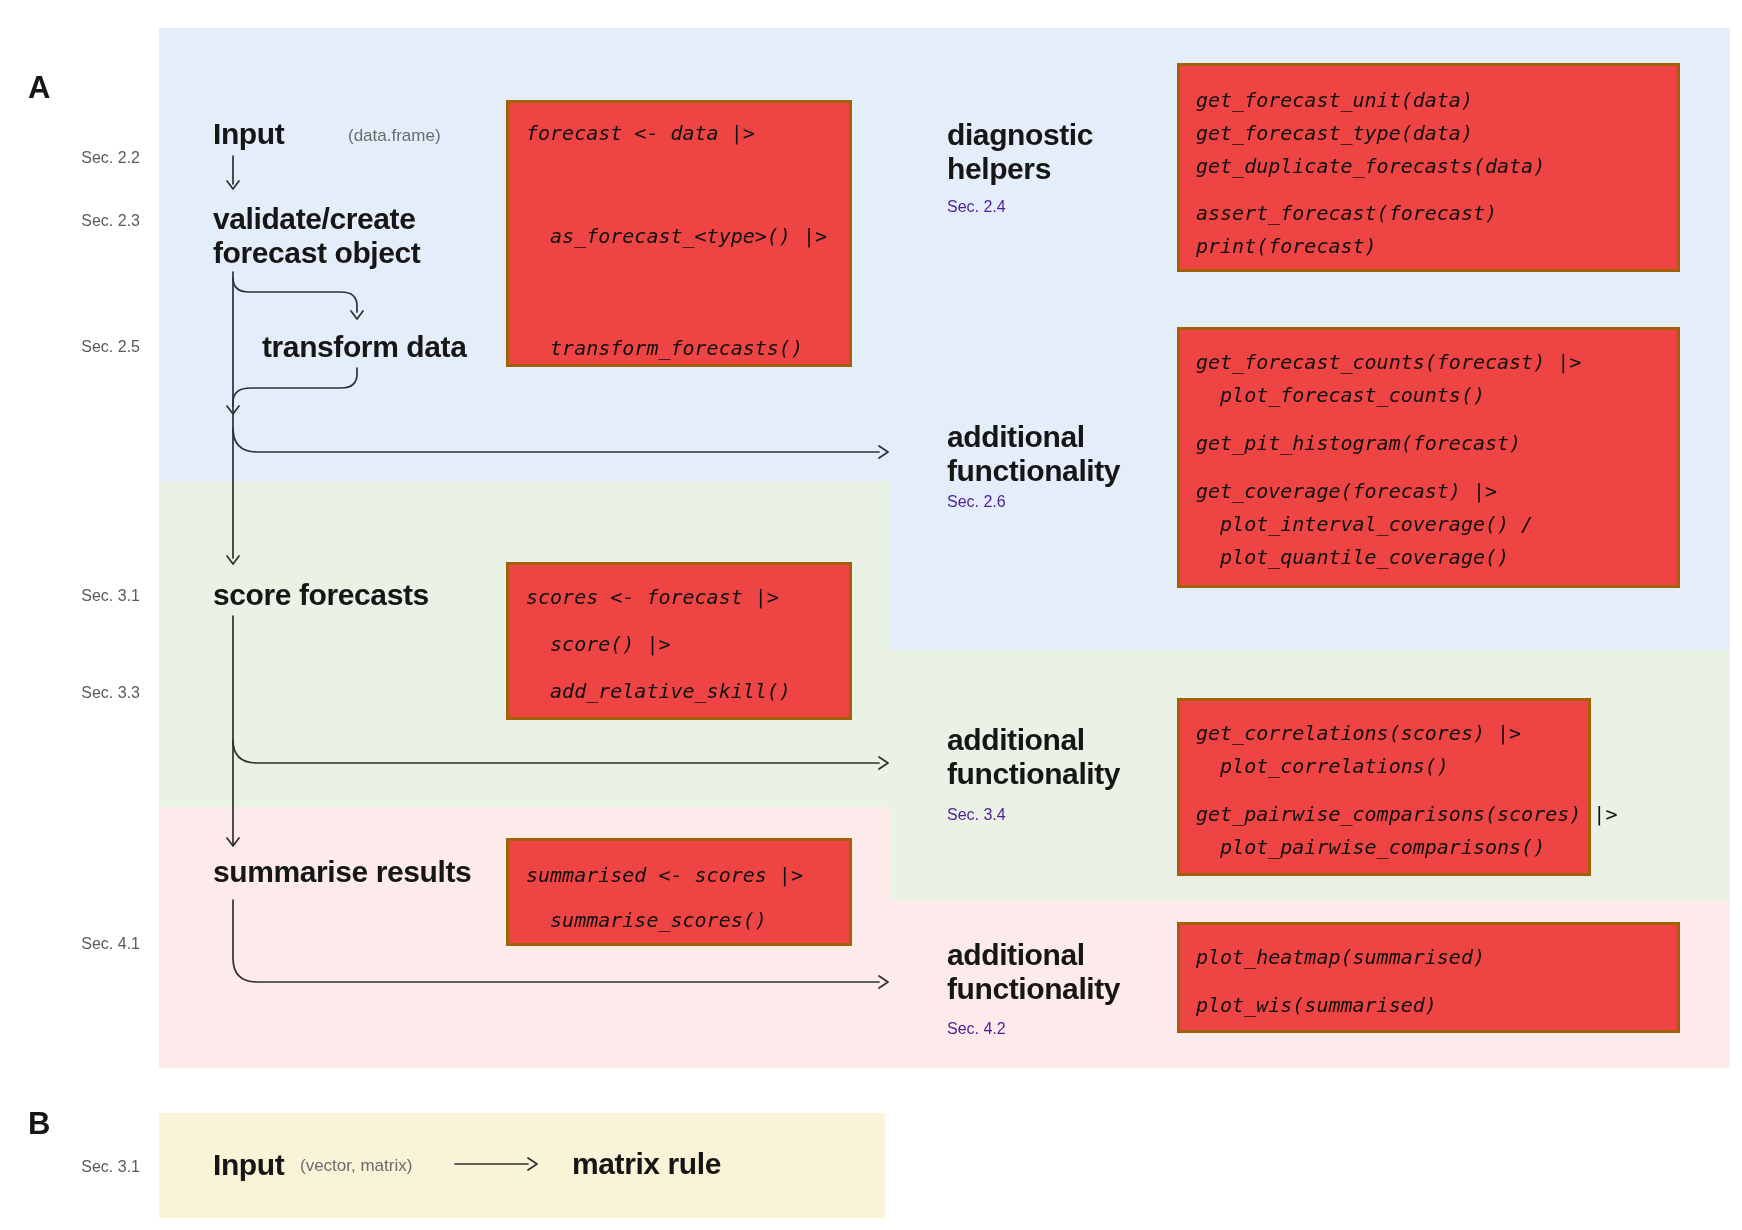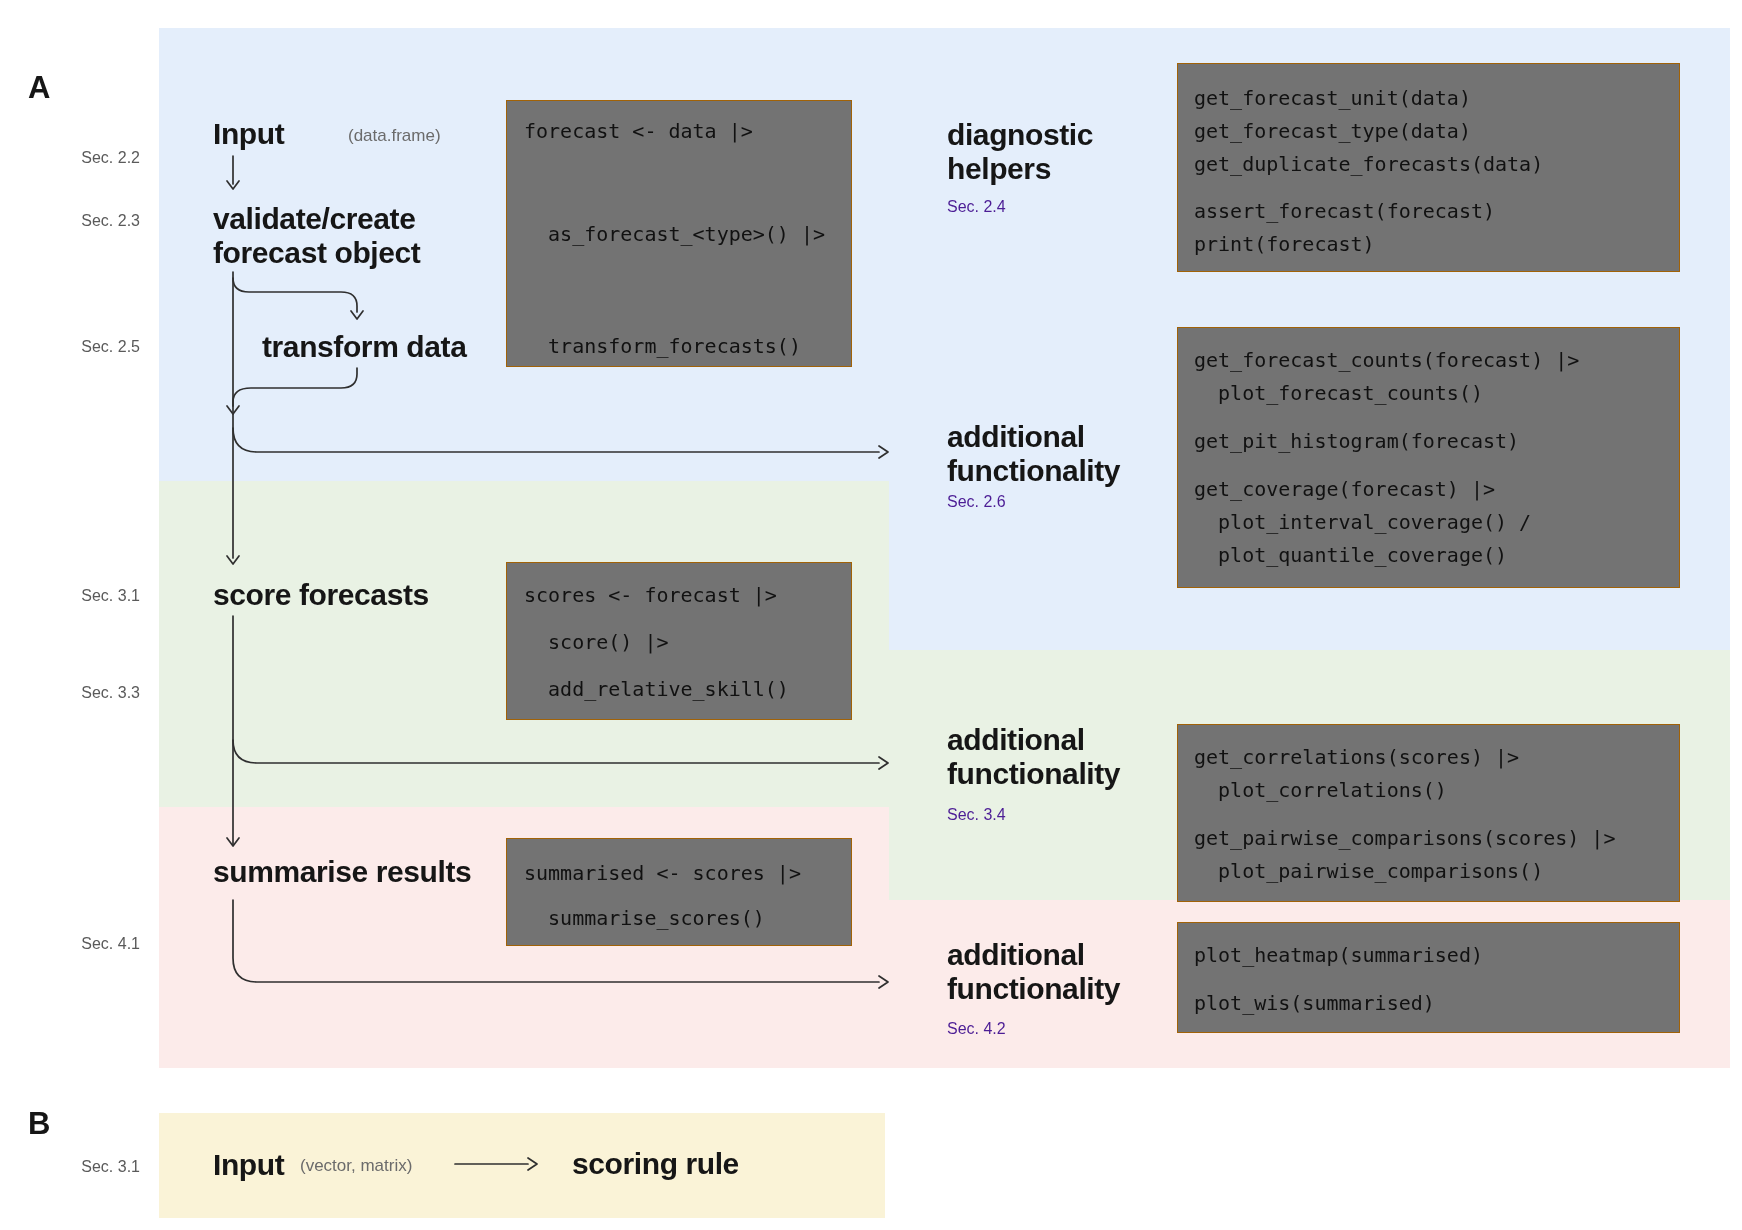--- a/index.html
+++ b/index.html
@@ -14,21 +14,21 @@
   .r-yellow{background:#faf3d7;}
 
   .panel-letter{position:absolute;font-size:31px;font-weight:700;letter-spacing:-.3px;}
   .sec-label{position:absolute;left:40px;width:100px;text-align:right;font-size:16px;line-height:17px;color:#5a5a5a;}
   .flow-title{position:absolute;font-weight:700;font-size:30px;line-height:34px;letter-spacing:-.4px;white-space:nowrap;}
   .annot{position:absolute;font-size:17px;color:#6b6b6b;white-space:nowrap;}
   .rc-title{position:absolute;font-weight:700;font-size:30px;line-height:34px;letter-spacing:-.4px;white-space:nowrap;}
   .rc-sec{position:absolute;font-size:16px;color:#4c1d95;}
 
   .code-box{
-    position:absolute;background:#737373;border:1px solid #a16207;box-sizing:border-box;
+    position:absolute;background:#ef4444;border:3px solid #a16207;box-sizing:border-box;font-style:italic;
   }
   .code-line{
     position:absolute;left:17px;right:4px;height:26px;line-height:26px;
     font-family:"DejaVu Sans Mono","Liberation Mono",monospace;font-size:20px;color:#111;
     white-space:pre;
   }
   .rc .code-line{left:16px;}
 
   svg.overlay{position:absolute;left:0;top:0;}
   svg.overlay path{fill:none;stroke:#2f2f2f;stroke-width:1.7;stroke-linecap:round;stroke-linejoin:round;}
@@ -157,29 +157,29 @@
 
   <div class="code-box rc" style="left:1177px;top:327px;width:503px;height:261px;">
     <div class="code-line" style="top:19px;">get_forecast_counts(forecast) |&gt;</div>
     <div class="code-line" style="top:52px;">  plot_forecast_counts()</div>
     <div class="code-line" style="top:100px;">get_pit_histogram(forecast)</div>
     <div class="code-line" style="top:148px;">get_coverage(forecast) |&gt;</div>
     <div class="code-line" style="top:181px;">  plot_interval_coverage() /</div>
     <div class="code-line" style="top:214px;">  plot_quantile_coverage()</div>
   </div>
 
-  <div class="code-box rc" style="left:1177px;top:724px;width:503px;height:178px;">
+  <div class="code-box rc" style="left:1177px;top:698px;width:414px;height:178px;">
     <div class="code-line" style="top:19px;">get_correlations(scores) |&gt;</div>
     <div class="code-line" style="top:52px;">  plot_correlations()</div>
     <div class="code-line" style="top:100px;">get_pairwise_comparisons(scores) |&gt;</div>
     <div class="code-line" style="top:133px;">  plot_pairwise_comparisons()</div>
   </div>
 
   <div class="code-box rc" style="left:1177px;top:922px;width:503px;height:111px;">
     <div class="code-line" style="top:19px;">plot_heatmap(summarised)</div>
     <div class="code-line" style="top:67px;">plot_wis(summarised)</div>
   </div>
 
   <div class="flow-title" style="left:213px;top:1148px;">Input</div>
   <div class="annot" style="left:300px;top:1156px;">(vector, matrix)</div>
-  <div class="flow-title" style="left:572px;top:1147px;">scoring rule</div>
+  <div class="flow-title" style="left:572px;top:1147px;">matrix rule</div>
 
 </div>
 
 </body></html>

